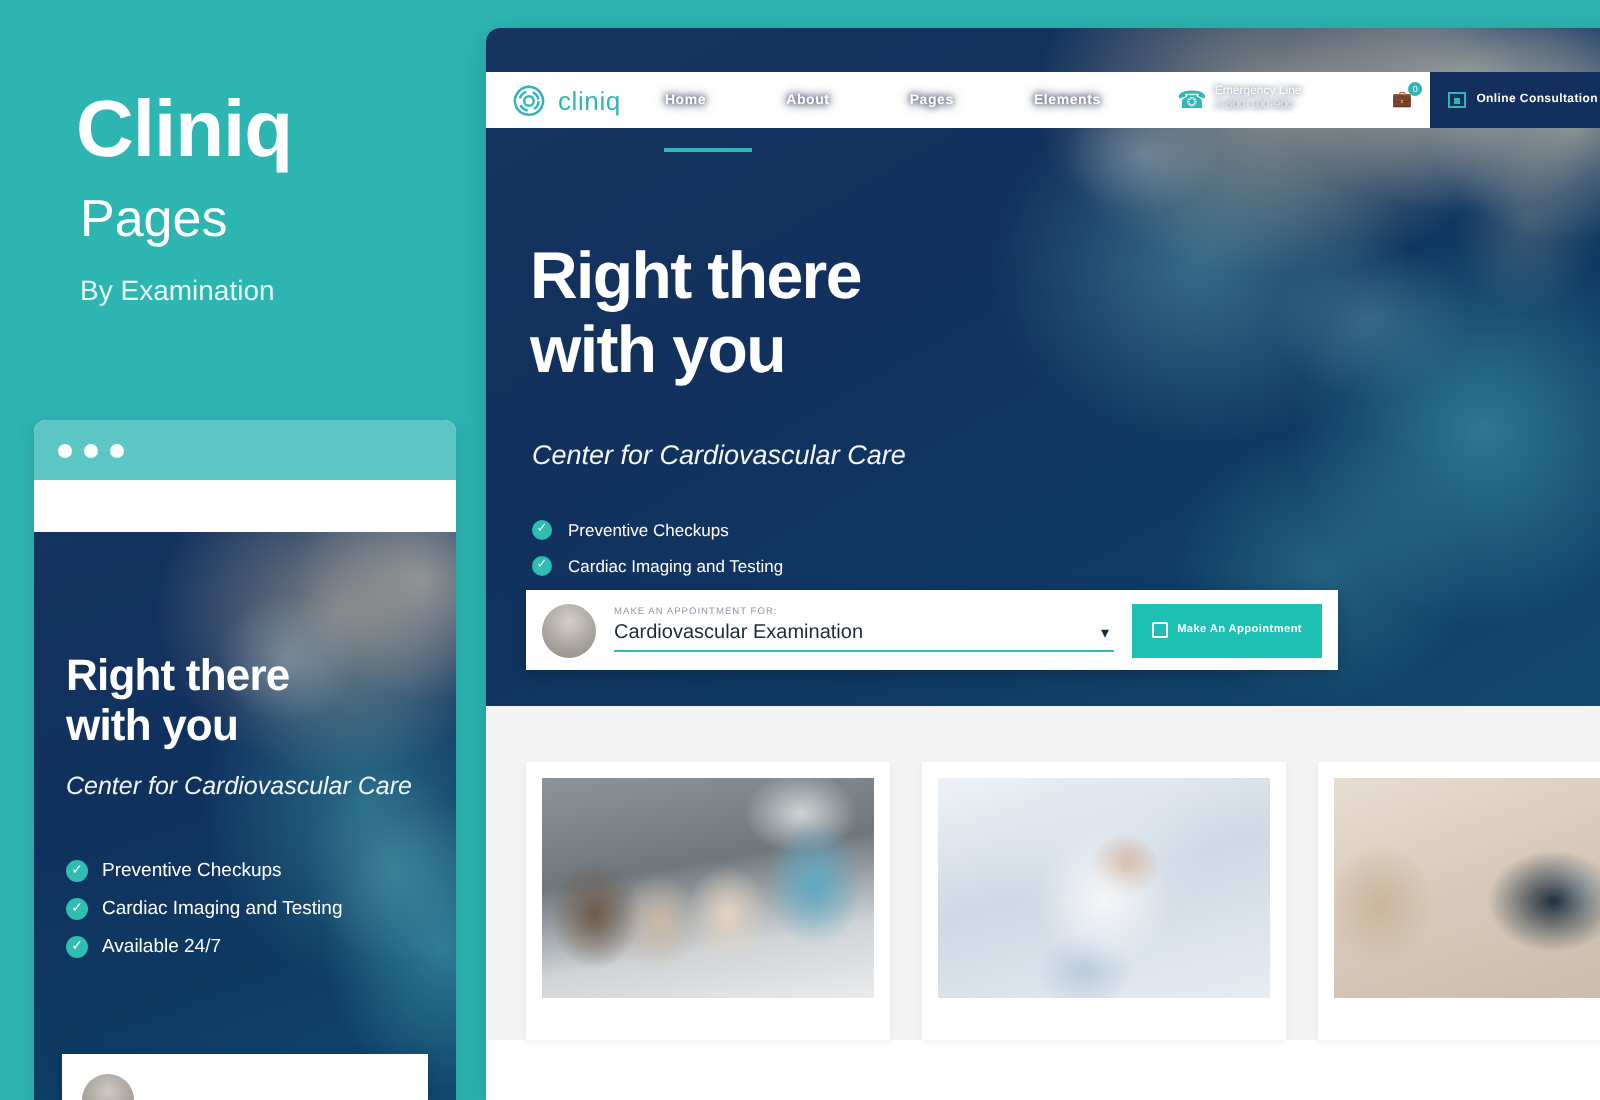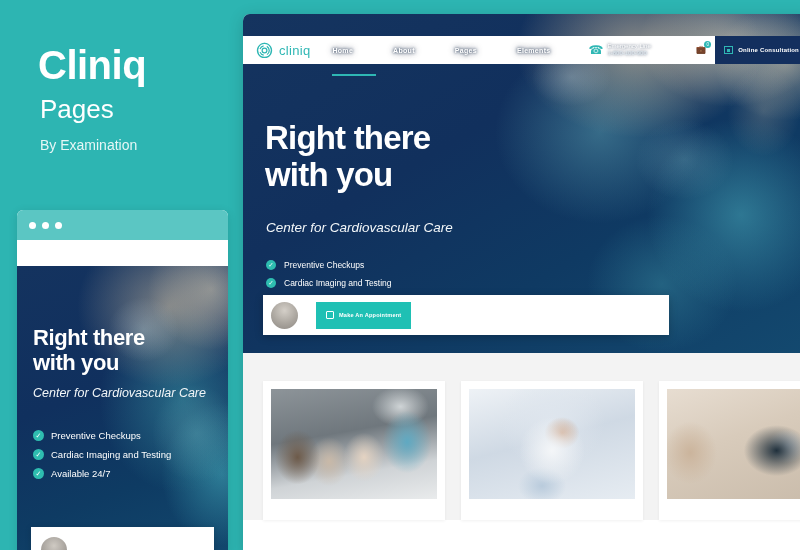--- a/index.html
+++ b/index.html
@@ -429,20 +429,27 @@
           <span>Cardiac Imaging and Testing</span>
         </div>
         <div class="hero-li">
           <span class="tick">✓</span>
           <span>Available 24/7</span>
         </div>
       </div>
 
       <div class="appt-bar">
         <div class="appt-avatar"></div>
+        <div class="appt-field">
+          <span class="appt-label">MAKE AN APPOINTMENT FOR:</span>
+          <span class="appt-value-row">
+            <span class="appt-value">Cardiovascular Examination</span>
+            <span class="caret">▾</span>
+          </span>
+        </div>
         <div class="appt-btn">
           <span class="appt-btn-ico"></span>
           <span class="appt-btn-txt">Make An Appointment</span>
         </div>
       </div>
     </div>
 
     <div class="cards-section">
       <div class="card">
         <div class="card-img c1"></div>

